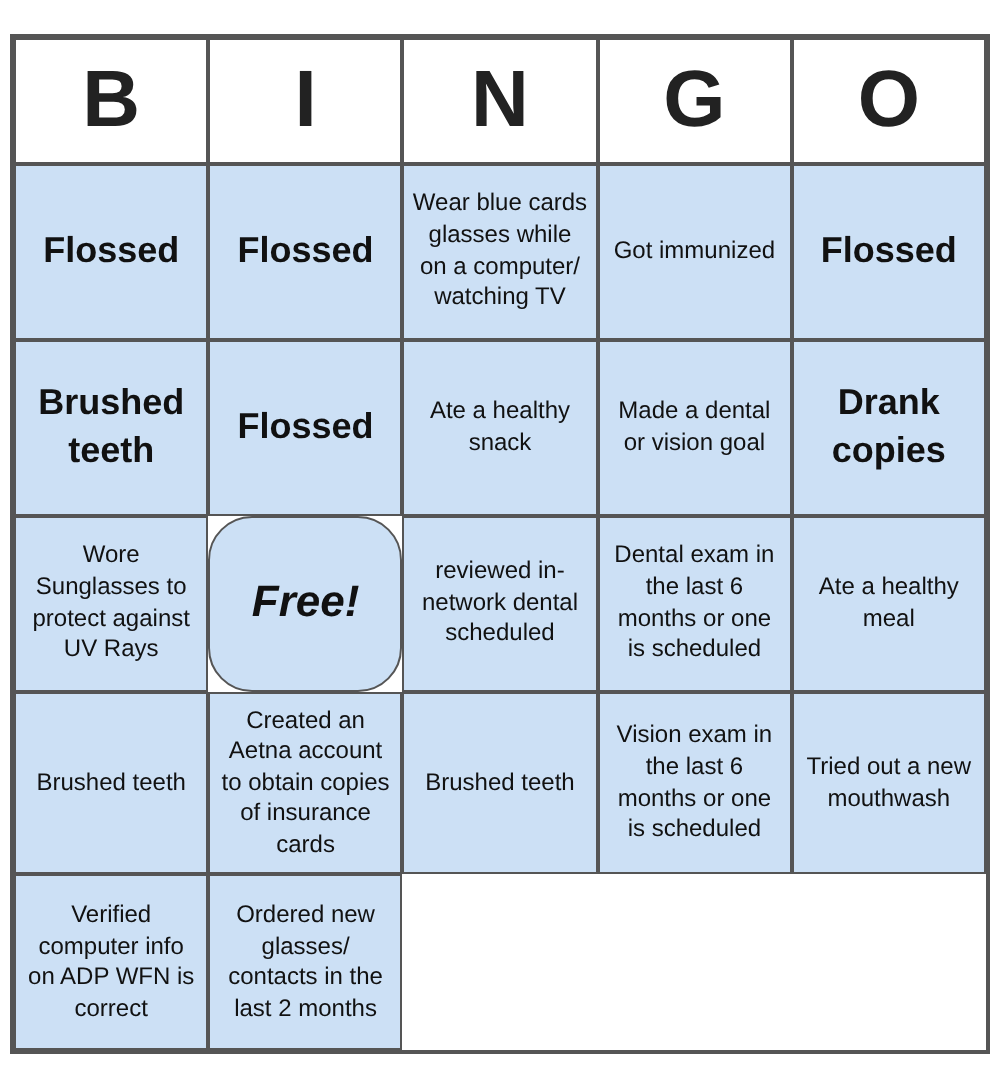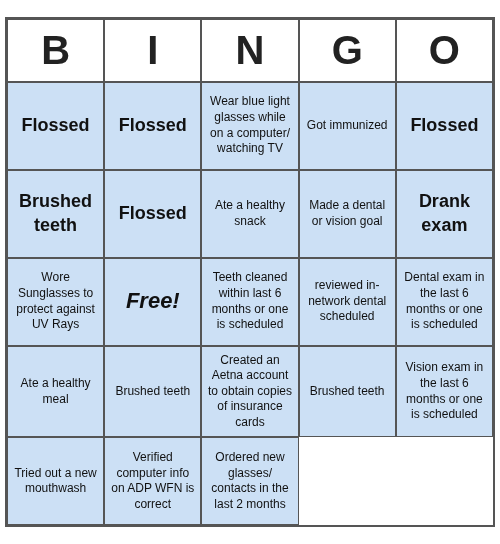--- a/index.html
+++ b/index.html
@@ -43,51 +43,51 @@
       align-items: center;
       justify-content: center;
       min-height: 88px;
       color: #111;
       line-height: 1.3;
     }
     .bingo-cell.free {
       font-size: 22px;
       font-weight: bold;
       font-style: italic;
+      border-radius: 22px;
     }
     .bingo-cell.large-text {
       font-size: 18px;
       font-weight: bold;
     }
   </style>
 </head>
 <body>
 
 <div class="bingo-card">
   <div class="bingo-header">
   <div class="bingo-letter">B</div>
       <div class="bingo-letter">I</div>
       <div class="bingo-letter">N</div>
       <div class="bingo-letter">G</div>
       <div class="bingo-letter">O</div>
     </div>
   <div class="bingo-grid">
   <div class="bingo-cell large-text">Flossed</div>
       <div class="bingo-cell large-text">Flossed</div>
-      <div class="bingo-cell">Wear blue light glasses while on a computer/ watching TV</div>
+      <div class="bingo-cell">Wear blue cards glasses while on a computer/ watching TV</div>
       <div class="bingo-cell">Got immunized</div>
       <div class="bingo-cell large-text">Flossed</div>
       <div class="bingo-cell large-text">Brushed teeth</div>
       <div class="bingo-cell large-text">Flossed</div>
       <div class="bingo-cell">Ate a healthy snack</div>
       <div class="bingo-cell">Made a dental or vision goal</div>
-      <div class="bingo-cell large-text">Drank exam</div>
+      <div class="bingo-cell large-text">Drank copies</div>
       <div class="bingo-cell">Wore Sunglasses to protect against UV Rays</div>
       <div class="bingo-cell free">Free!</div>
-      <div class="bingo-cell">Teeth cleaned within last 6 months or one is scheduled</div>
       <div class="bingo-cell">reviewed in-network dental scheduled</div>
       <div class="bingo-cell">Dental exam in the last 6 months or one is scheduled</div>
       <div class="bingo-cell">Ate a healthy meal</div>
       <div class="bingo-cell">Brushed teeth</div>
       <div class="bingo-cell">Created an Aetna account to obtain copies of insurance cards</div>
       <div class="bingo-cell">Brushed teeth</div>
       <div class="bingo-cell">Vision exam in the last 6 months or one is scheduled</div>
       <div class="bingo-cell">Tried out a new mouthwash</div>
       <div class="bingo-cell">Verified computer info on ADP WFN is correct</div>
       <div class="bingo-cell">Ordered new glasses/ contacts in the last 2 months</div>

